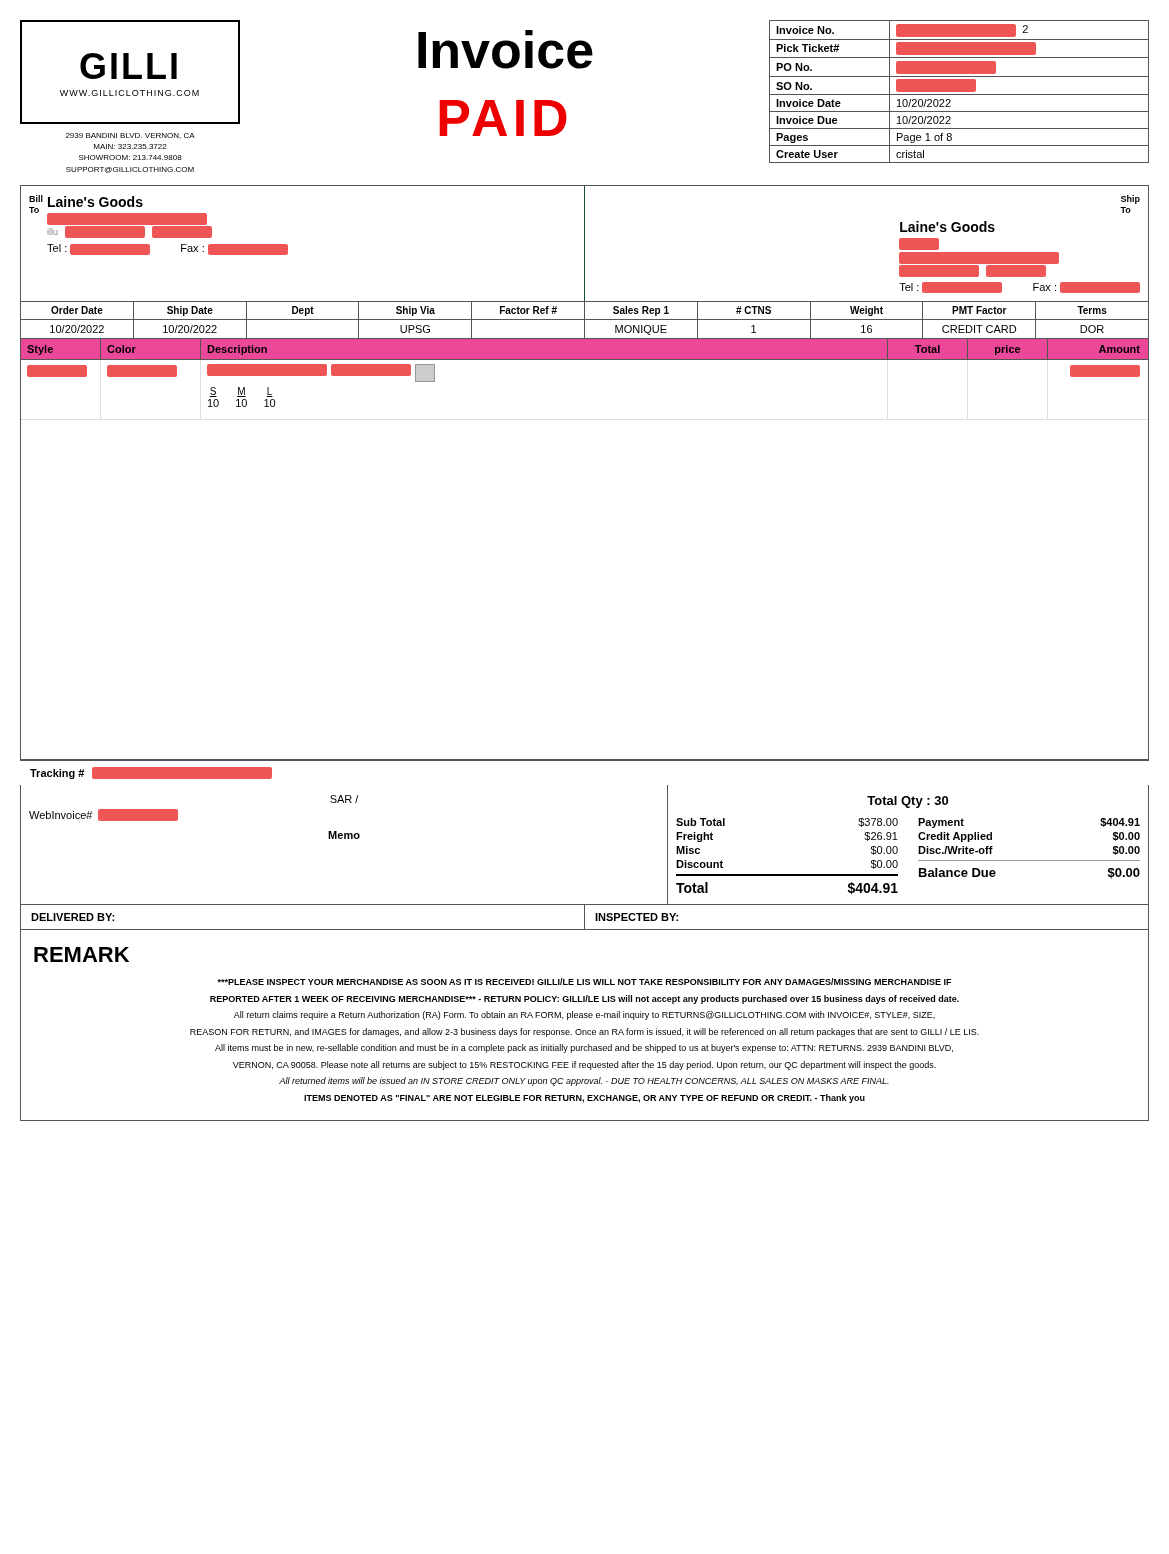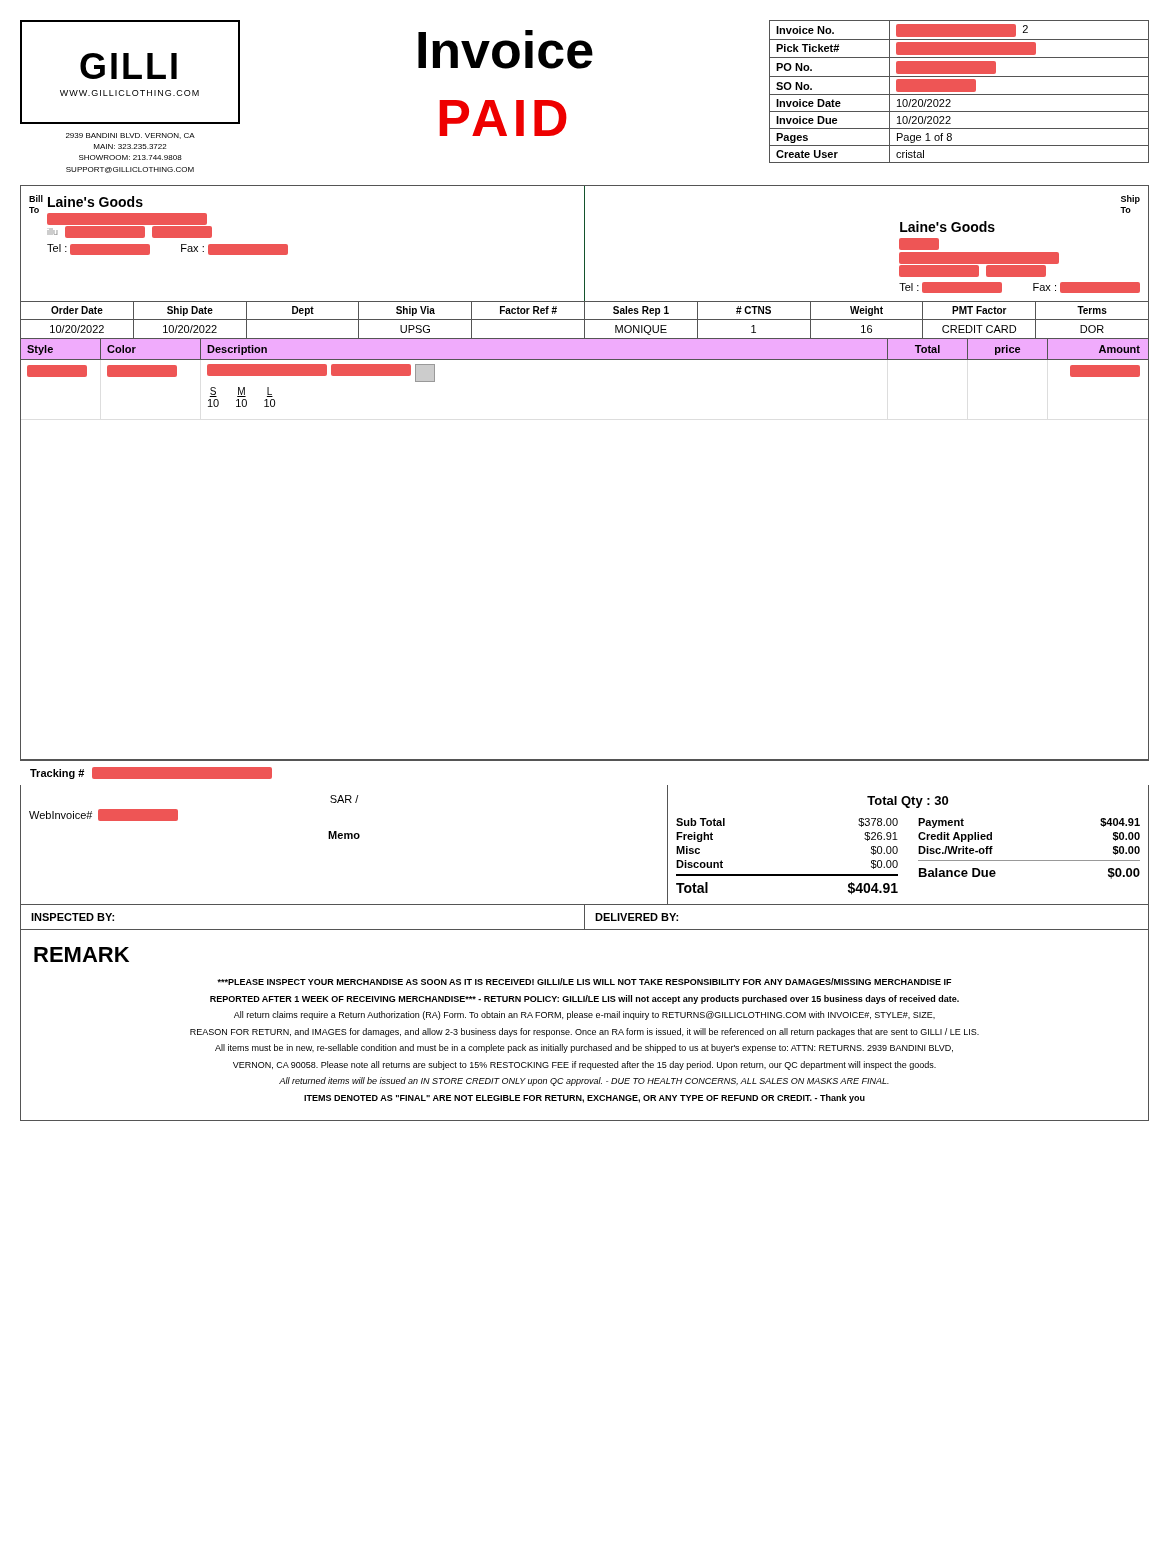--- a/index.html
+++ b/index.html
@@ -31,21 +31,21 @@
 
     
     .order-header { display: flex; border: 1px solid #555; border-top: none; background: #fff; }
     .order-header-cell { flex: 1; font-size: 10px; font-weight: bold; border-right: 1px solid #555; padding: 3px 5px; text-align: center; }
     .order-header-cell:last-child { border-right: none; }
     .order-data { display: flex; border: 1px solid #555; border-top: none; }
     .order-data-cell { flex: 1; font-size: 11px; border-right: 1px solid #555; padding: 3px 5px; text-align: center; }
     .order-data-cell:last-child { border-right: none; }
 
     
-    .items-header { display: flex; border: 1px solid #555; border-top: none; background: #f0abfc; }
+    .items-header { display: flex; border: 1px solid #555; border-top: none; background: #ec4899; }
     .items-header-cell { font-size: 11px; font-weight: bold; border-right: 1px solid #555; padding: 4px 6px; }
     .items-header-cell:last-child { border-right: none; }
     .ih-style { width: 80px; }
     .ih-color { width: 100px; }
     .ih-desc { flex: 1; }
     .ih-total { width: 80px; text-align: center; }
     .ih-price { width: 80px; text-align: center; }
     .ih-amount { width: 100px; text-align: right; padding-right: 8px; }
 
     
@@ -329,22 +329,22 @@
           <div style="display:flex;justify-content:space-between;border-top:1px solid #999;padding-top:4px;font-size:13px;font-weight:bold;">
             <span>Balance Due</span>
             <span>$0.00</span>
           </div>
         </div>
       </div>
     </div>
   </div>
 
   <div class="delivery-row">
+    <div class="delivery-cell">DELIVERED BY:</div>
     <div class="delivery-cell">INSPECTED BY:</div>
-    <div class="delivery-cell">DELIVERED BY:</div>
   </div>
 
   <div class="remark-section">
     <div class="remark-title">REMARK</div>
     <div class="remark-text">
       <p class="remark-bold">***PLEASE INSPECT YOUR MERCHANDISE AS SOON AS IT IS RECEIVED! GILLI/LE LIS WILL NOT TAKE RESPONSIBILITY FOR ANY DAMAGES/MISSING MERCHANDISE IF</p>
       <p class="remark-bold">REPORTED AFTER 1 WEEK OF RECEIVING MERCHANDISE*** - RETURN POLICY: GILLI/LE LIS will not accept any products purchased over 15 business days of received date.</p>
       <p>All return claims require a Return Authorization (RA) Form. To obtain an RA FORM, please e-mail inquiry to RETURNS@GILLICLOTHING.COM with INVOICE#, STYLE#, SIZE,</p>
       <p>REASON FOR RETURN, and IMAGES for damages, and allow 2-3 business days for response. Once an RA form is issued, it will be referenced on all return packages that are sent to GILLI / LE LIS.</p>
       <p>All items must be in new, re-sellable condition and must be in a complete pack as initially purchased and be shipped to us at buyer's expense to: ATTN: RETURNS. 2939 BANDINI BLVD,</p>

